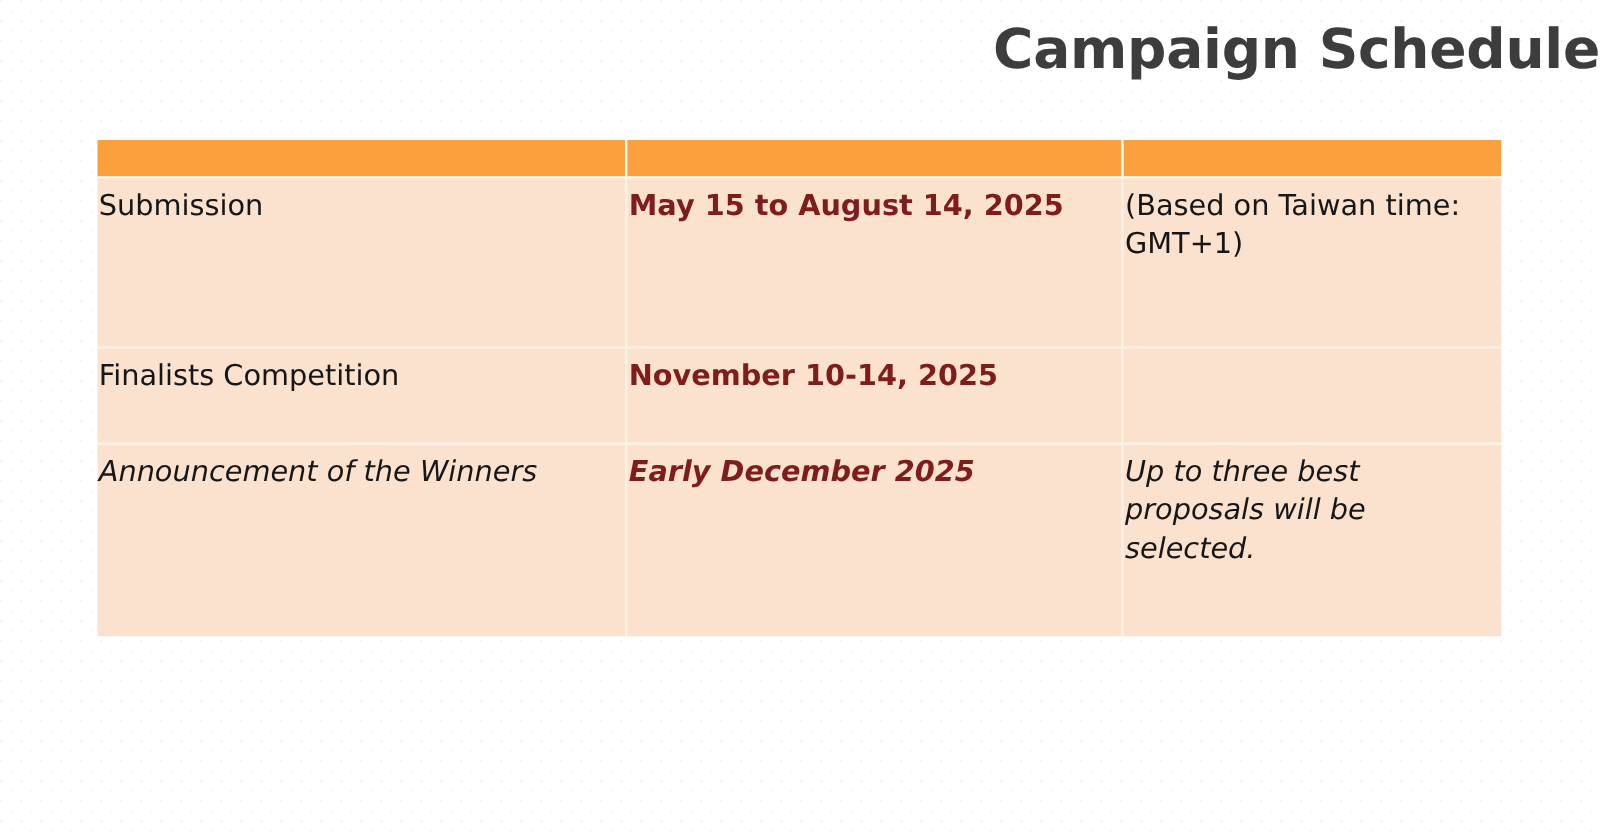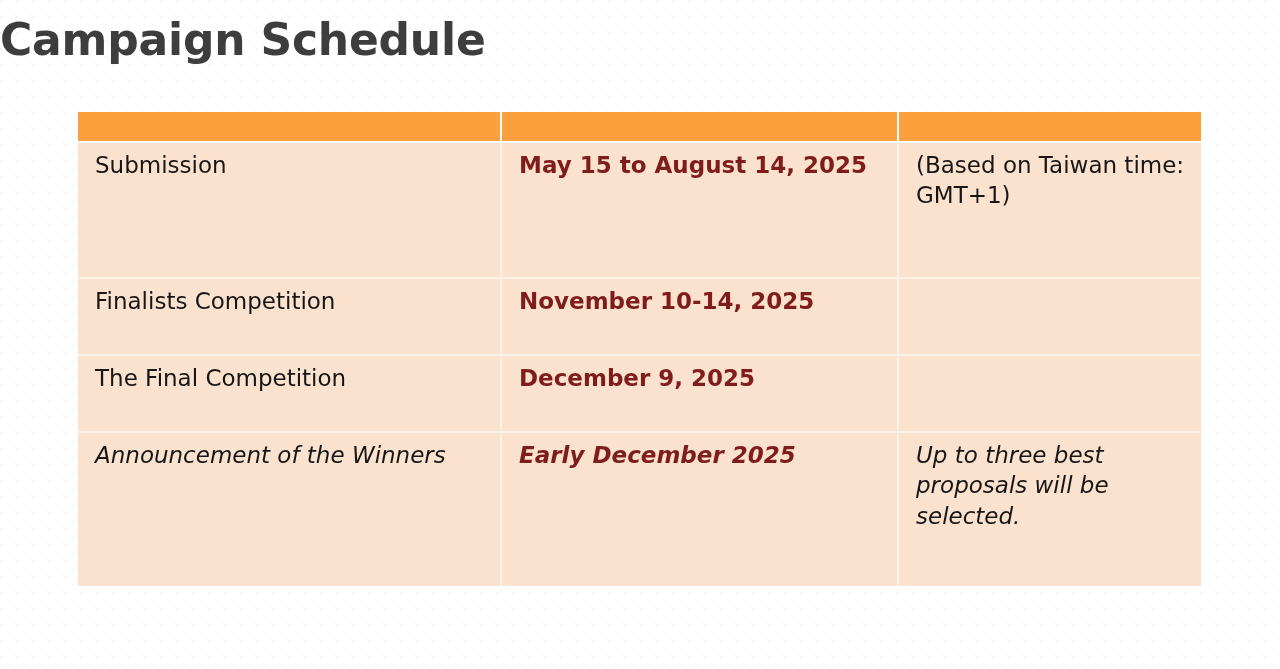--- a/index.html
+++ b/index.html
@@ -27,21 +27,21 @@
     width: 1280px;
     height: 669px;
   }
 
   
   .slide-title {
     position: absolute;
     left: 0;
     top: 14px;
     width: 1280px;
-    text-align: left;
+    text-align: right;
     font-size: 44px;
     font-weight: bold;
     color: #3d3d3d;
     letter-spacing: -0.2px;
     line-height: 1.2;
     white-space: nowrap;
   }
 
   
   .schedule-table {
@@ -65,21 +65,21 @@
     background-color: #FBA03C;
     border-right: 2px solid #FFFFFF;
     border-bottom: 2px solid #FFFFFF;
   }
   .head-cell.last { border-right: none; }
 
   
   .cell {
     background-color: #FBE2CE;
     vertical-align: top;
-    padding: 7px 10px 6px 17px;
+    padding: 7px 10px 6px 1px;
     border-right: 2px solid #FDF1E6;
     border-bottom: 2px solid #FDF1E6;
     font-size: 23px;
     line-height: 1.32;
     color: #161616;
     font-weight: normal;
     word-wrap: break-word;
   }
   .cell.last-col { border-right: none; }
   tr.last-row > .cell { border-bottom: none; }
@@ -126,25 +126,20 @@
         <td class="cell notes last-col">(Based on Taiwan time: GMT+1)</td>
       </tr>
 
 
       <tr class="row-finalists">
         <td class="cell phase">Finalists Competition</td>
         <td class="cell date">November 10-14, 2025</td>
         <td class="cell notes last-col"></td>
       </tr>
 
-      <tr class="row-final">
-        <td class="cell phase">The Final Competition</td>
-        <td class="cell date">December 9, 2025</td>
-        <td class="cell notes last-col"></td>
-      </tr>
 
       <tr class="row-winners last-row">
         <td class="cell phase">Announcement of the Winners</td>
         <td class="cell date">Early December 2025</td>
         <td class="cell notes last-col">Up to three best proposals will be selected.</td>
       </tr>
 
     </tbody>
   </table>
 

